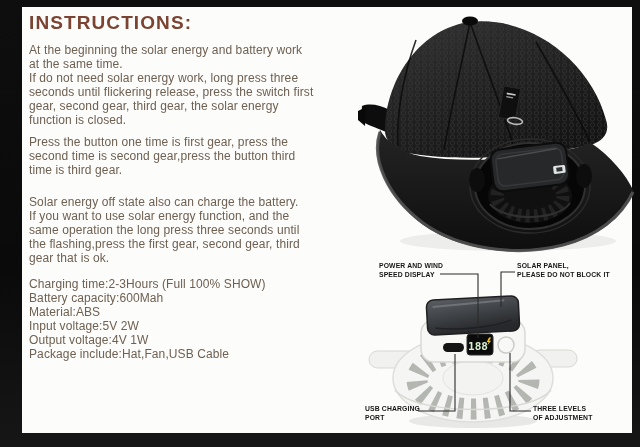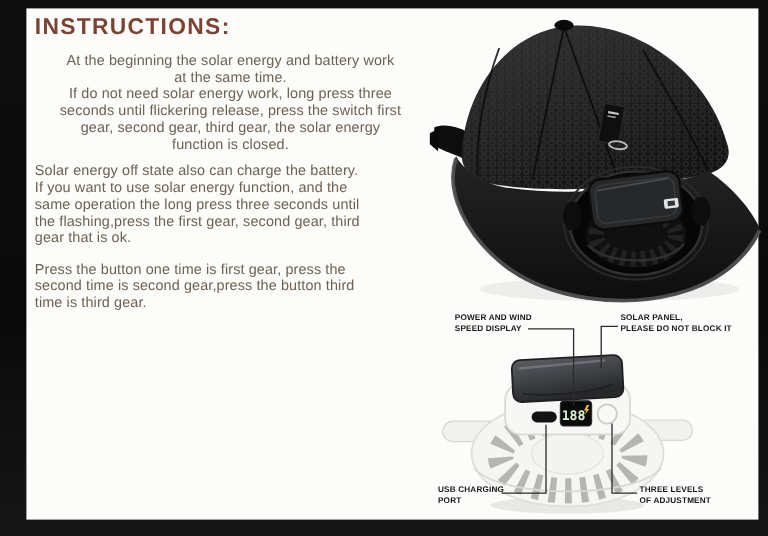--- a/index.html
+++ b/index.html
@@ -18,21 +18,21 @@
   .heading {
     margin:0 0 9px 0;
     font-size:19px; font-weight:700; letter-spacing:1.1px;
     color:#7c4332;
   }
   .para {
     margin:0; white-space:pre-line;
     font-size:12px; line-height:14px; color:#6e6052;
     letter-spacing:.1px;
   }
-  .p1 { margin-bottom:8px;text-align:center; }
+  .p1 { margin-bottom:8px; }
   .p2 { margin-bottom:12px; }
   .p3 { margin-bottom:18px; }
   .p4 { margin-bottom:13px; }
   .dlabel {
     position:absolute; white-space:pre-line;
     font-size:6.8px; line-height:8.8px; font-weight:700;
     color:#161616; letter-spacing:.15px;
   }
   .cap-svg     { position:absolute; left:336px; top:1px;   width:278px; height:250px; }
   .diagram-svg { position:absolute; left:333px; top:251px; width:281px; height:174px; }
@@ -44,28 +44,34 @@
   <div class="content">
 
     <div class="text-col">
       <h1 class="heading">INSTRUCTIONS:</h1>
       <p class="para p1">At the beginning the solar energy and battery work
 at the same time.
 If do not need solar energy work, long press three
 seconds until flickering release, press the switch first
 gear, second gear, third gear, the solar energy
 function is closed.</p>
+      <p class="para p3">Press the button one time is first gear, press the
+second time is second gear,press the button third
+time is third gear.</p>
       <p class="para p2">Solar energy off state also can charge the battery.
 If you want to use solar energy function, and the
 same operation the long press three seconds until
 the flashing,press the first gear, second gear, third
 gear that is ok.</p>
-      <p class="para p3">Press the button one time is first gear, press the
-second time is second gear,press the button third
-time is third gear.</p>
+      <p class="para p4">Charging time:2-3Hours (Full 100% SHOW)
+Battery capacity:600Mah
+Material:ABS
+Input voltage:5V 2W
+Output voltage:4V 1W
+Package include:Hat,Fan,USB Cable</p>
     </div>
 
     <svg class="cap-svg" viewBox="0 0 278 250">
       <defs>
         <linearGradient id="domeG" x1="0" y1="0" x2="0.6" y2="1">
           <stop offset="0" stop-color="#333333"></stop>
             <stop offset="1" stop-color="#141414"></stop>
         </linearGradient>
         <linearGradient id="brimG" x1="0" y1="0" x2="0" y2="1">
           <stop offset="0" stop-color="#242424"></stop>

